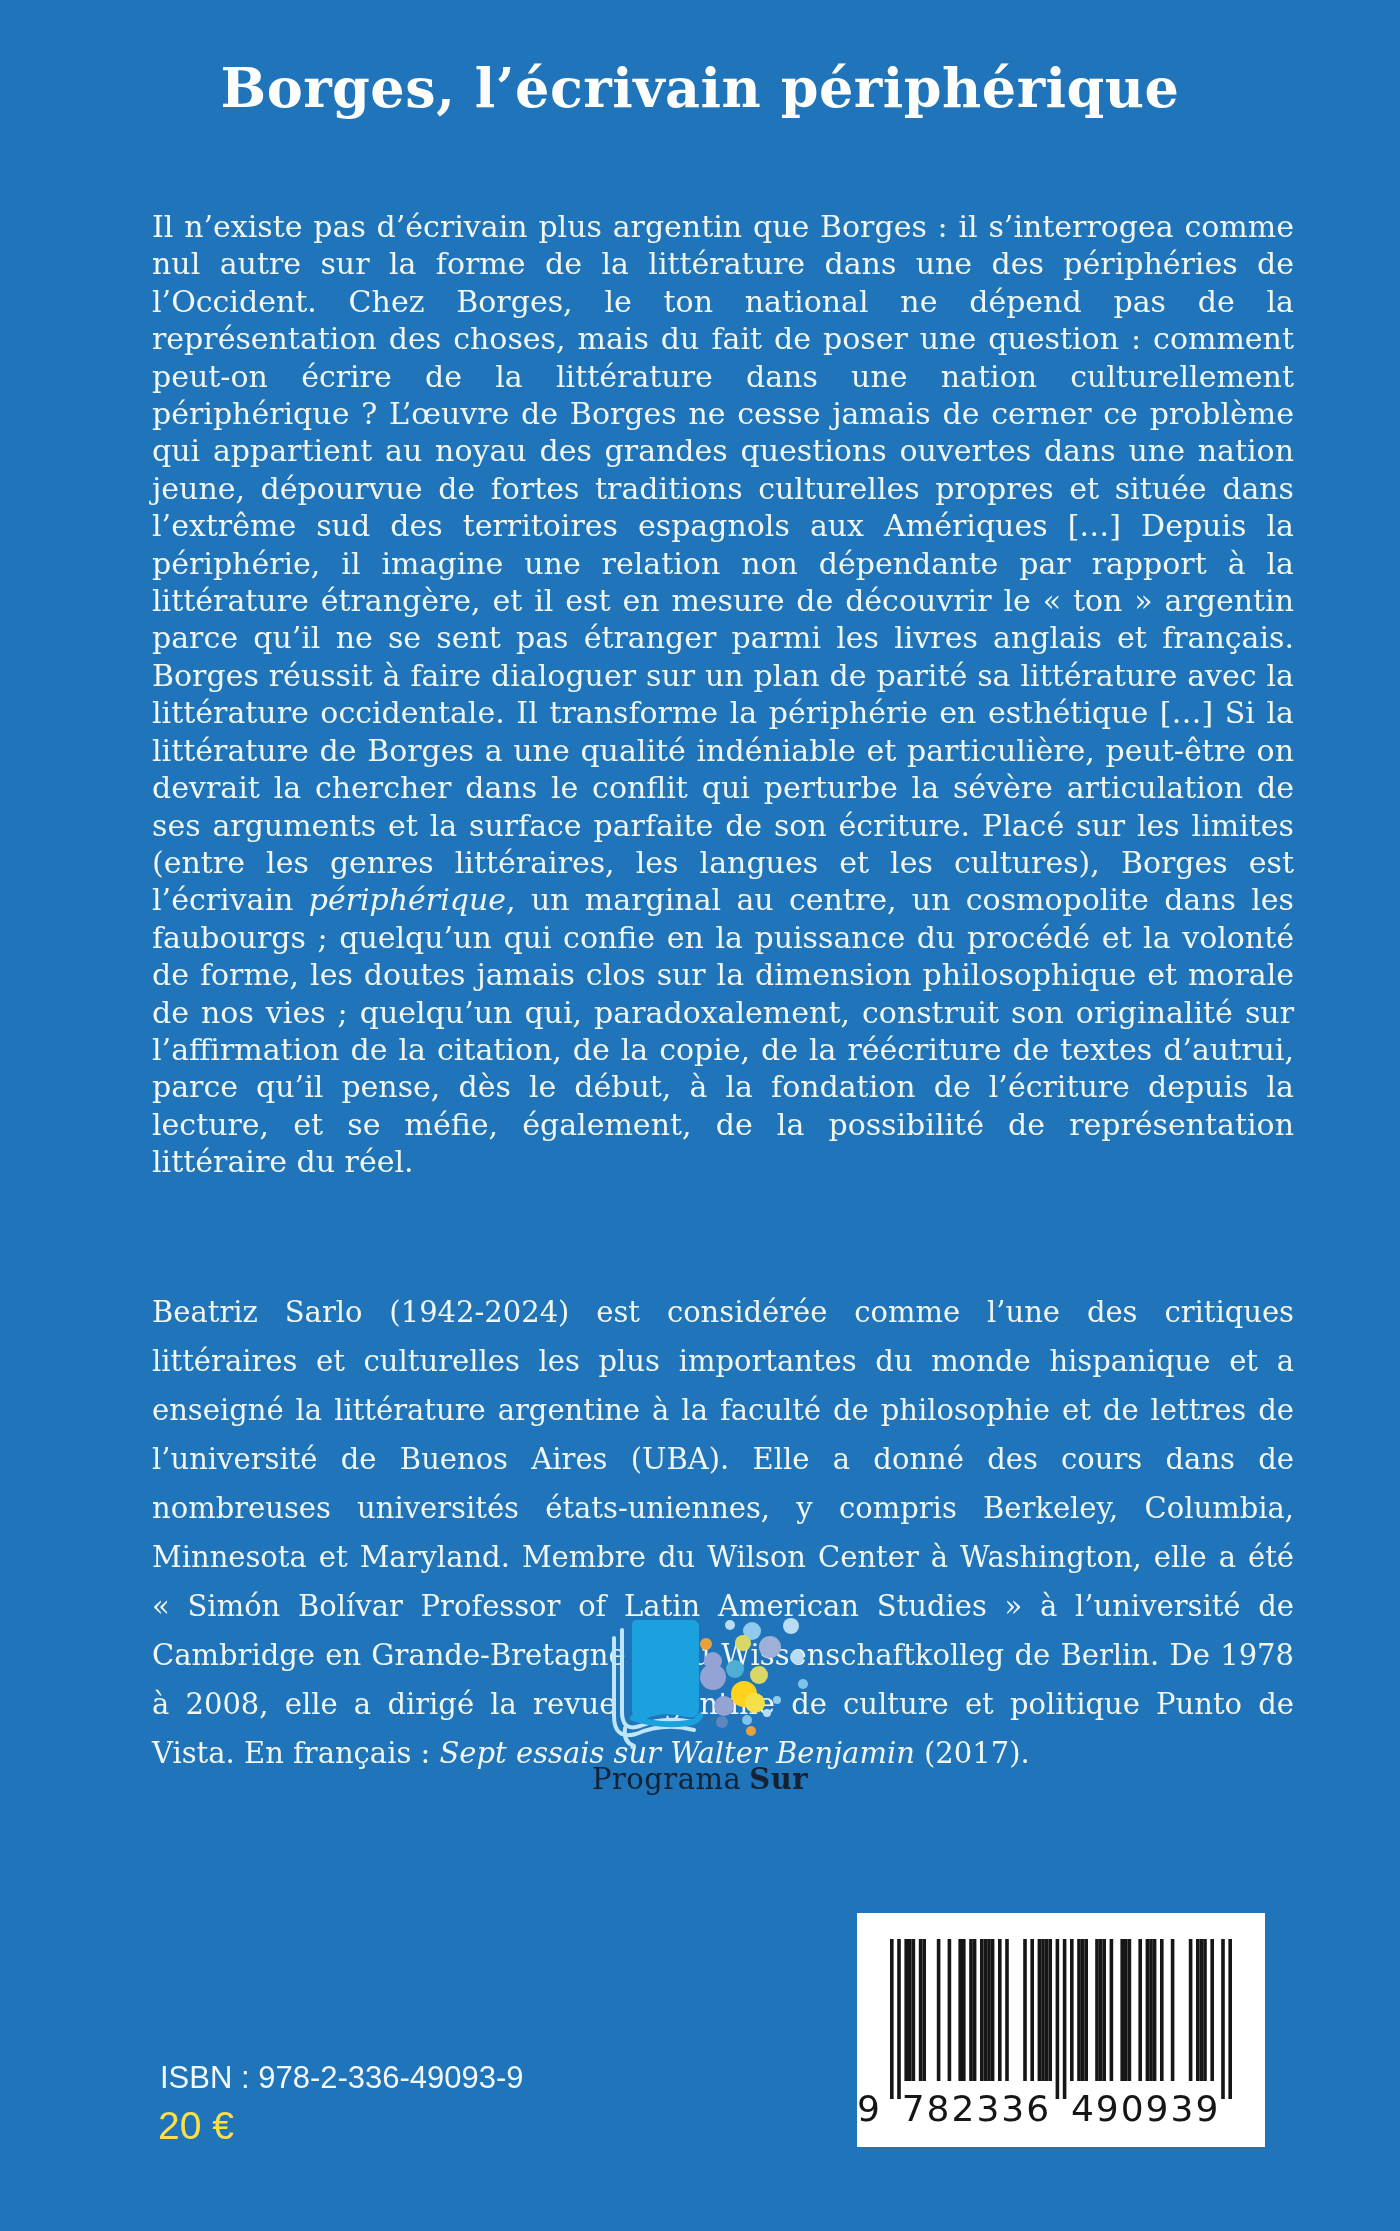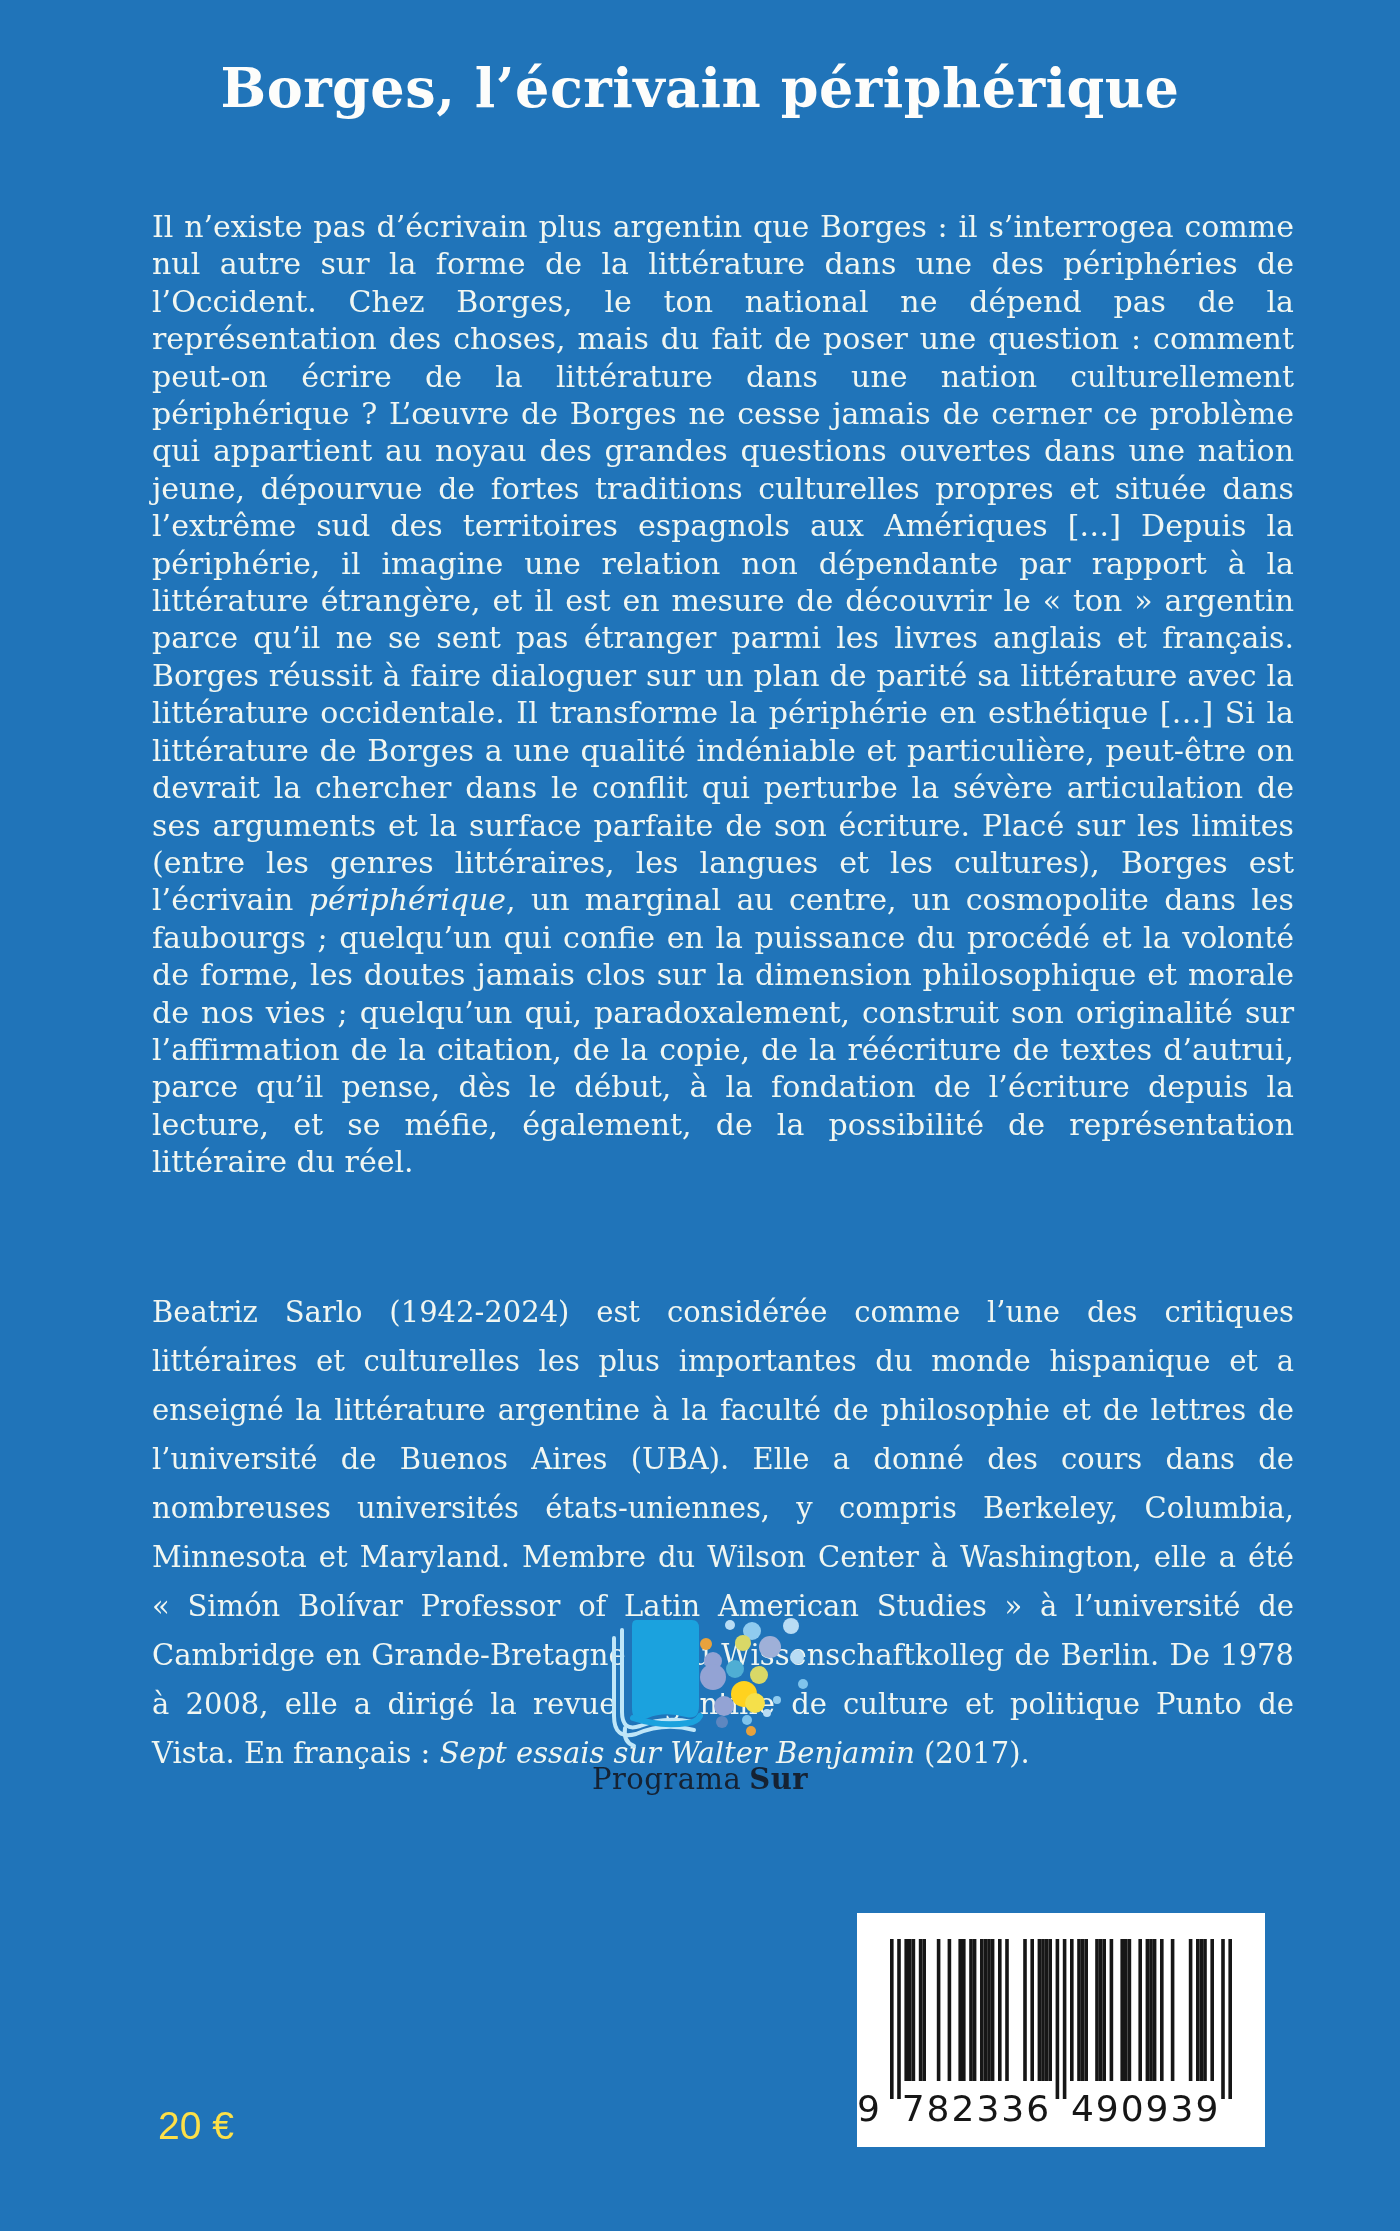--- a/index.html
+++ b/index.html
@@ -146,15 +146,16 @@
         <rect x="346.2" y="26" width="3.6" height="142" fill="#161616"></rect>
         <rect x="353.4" y="26" width="3.6" height="142" fill="#161616"></rect>
         <rect x="364.2" y="26" width="3.6" height="160" fill="#161616"></rect>
         <rect x="371.4" y="26" width="3.6" height="160" fill="#161616"></rect>
         <text x="25" y="208" text-anchor="end" font-family="&quot;DejaVu Sans&quot;, sans-serif" font-size="36" letter-spacing="2" fill="#161616">9</text>
         <text x="119.4" y="208" text-anchor="middle" font-family="&quot;DejaVu Sans&quot;, sans-serif" font-size="36" letter-spacing="2" fill="#161616">782336</text>
         <text x="288.6" y="208" text-anchor="middle" font-family="&quot;DejaVu Sans&quot;, sans-serif" font-size="36" letter-spacing="2" fill="#161616">490939</text>
       </svg>
   </div>
 
+  <div class="isbn">ISBN&nbsp;: 978-2-336-49093-9</div>
   <div class="price">20 €</div>
 
 </div>
 
 </body></html>

